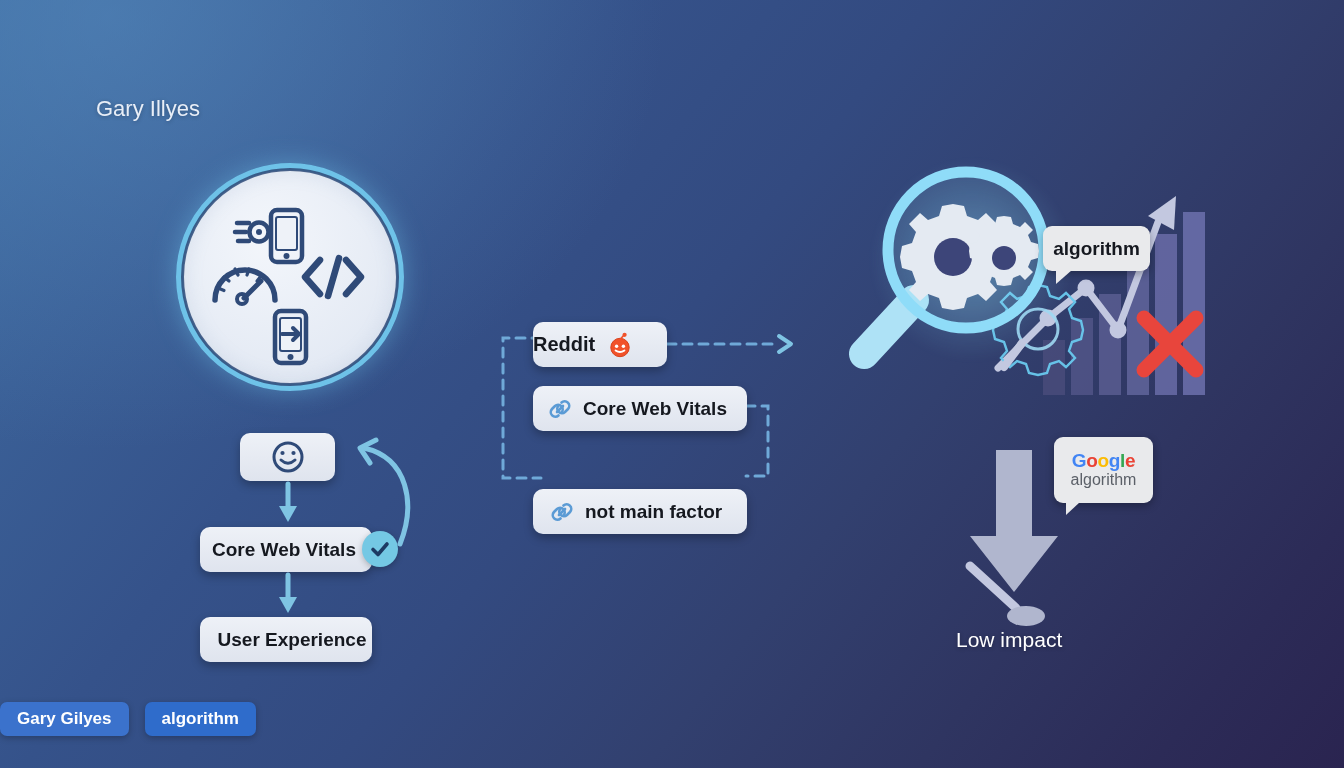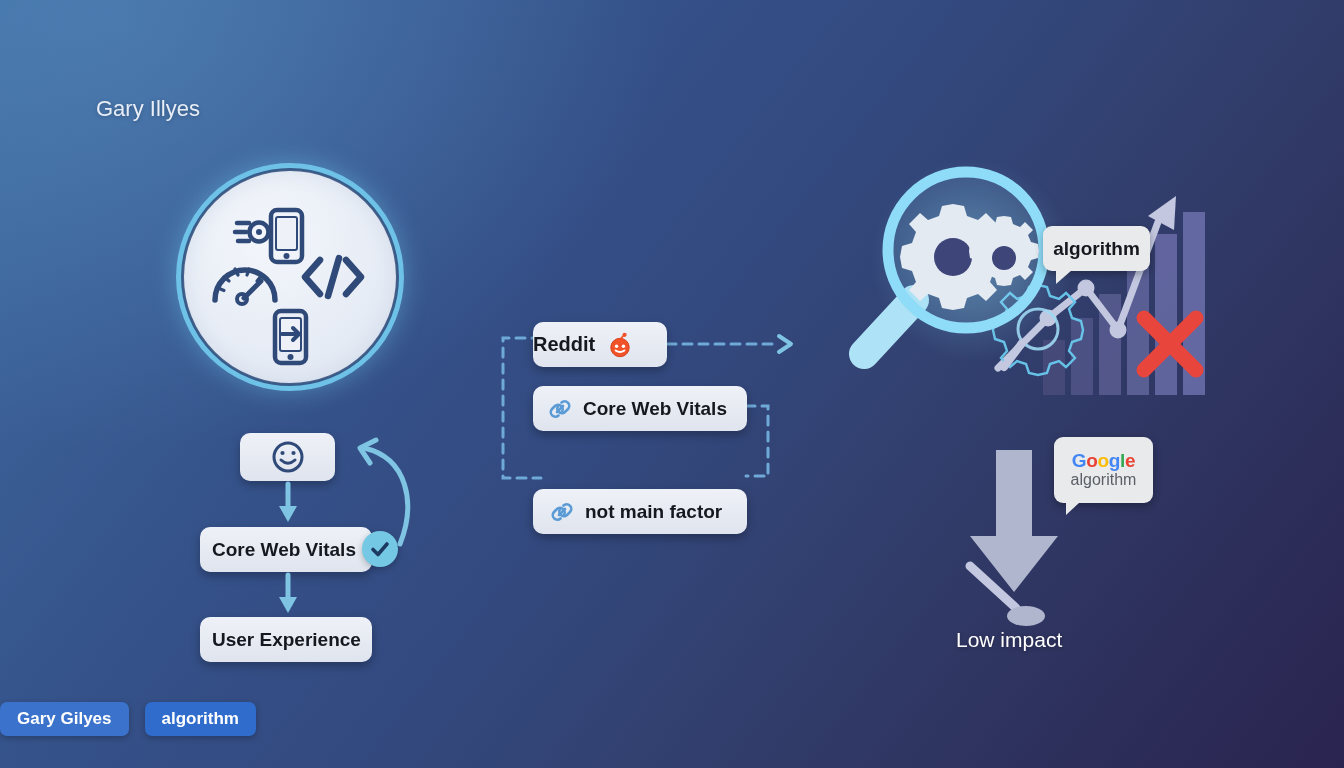--- a/index.html
+++ b/index.html
@@ -52,21 +52,21 @@
     border-radius: 10px;
     display: flex; align-items: center;
     box-shadow: 0 4px 10px rgba(0,0,0,0.28);
     color: #15181f;
     font-weight: bold;
   }
 
   
   #smiley-card { left: 240px; top: 433px; width: 95px; height: 48px; justify-content: center; }
   #cwv-card    { left: 200px; top: 527px; width: 172px; height: 45px; padding-left: 12px; font-size: 19px; }
-  #ux-card     { left: 200px; top: 617px; width: 172px; height: 45px; padding-left: 12px; font-size: 19px; }
+  #ux-card     { left: 200px; top: 617px; width: 172px; height: 45px; padding-left: 12px; font-size: 19px; justify-content: center; }
   #check-badge {
     position: absolute; left: 362px; top: 531px;
     width: 36px; height: 36px; border-radius: 50%;
     background: #74c8e4; display: flex; align-items: center; justify-content: center;
     box-shadow: 0 2px 6px rgba(0,0,0,0.25);
   }
   .flow-arrow { position: absolute; }
 
   
   #reddit-card  { left: 533px; top: 322px; width: 134px; height: 45px; font-size: 20px; }

